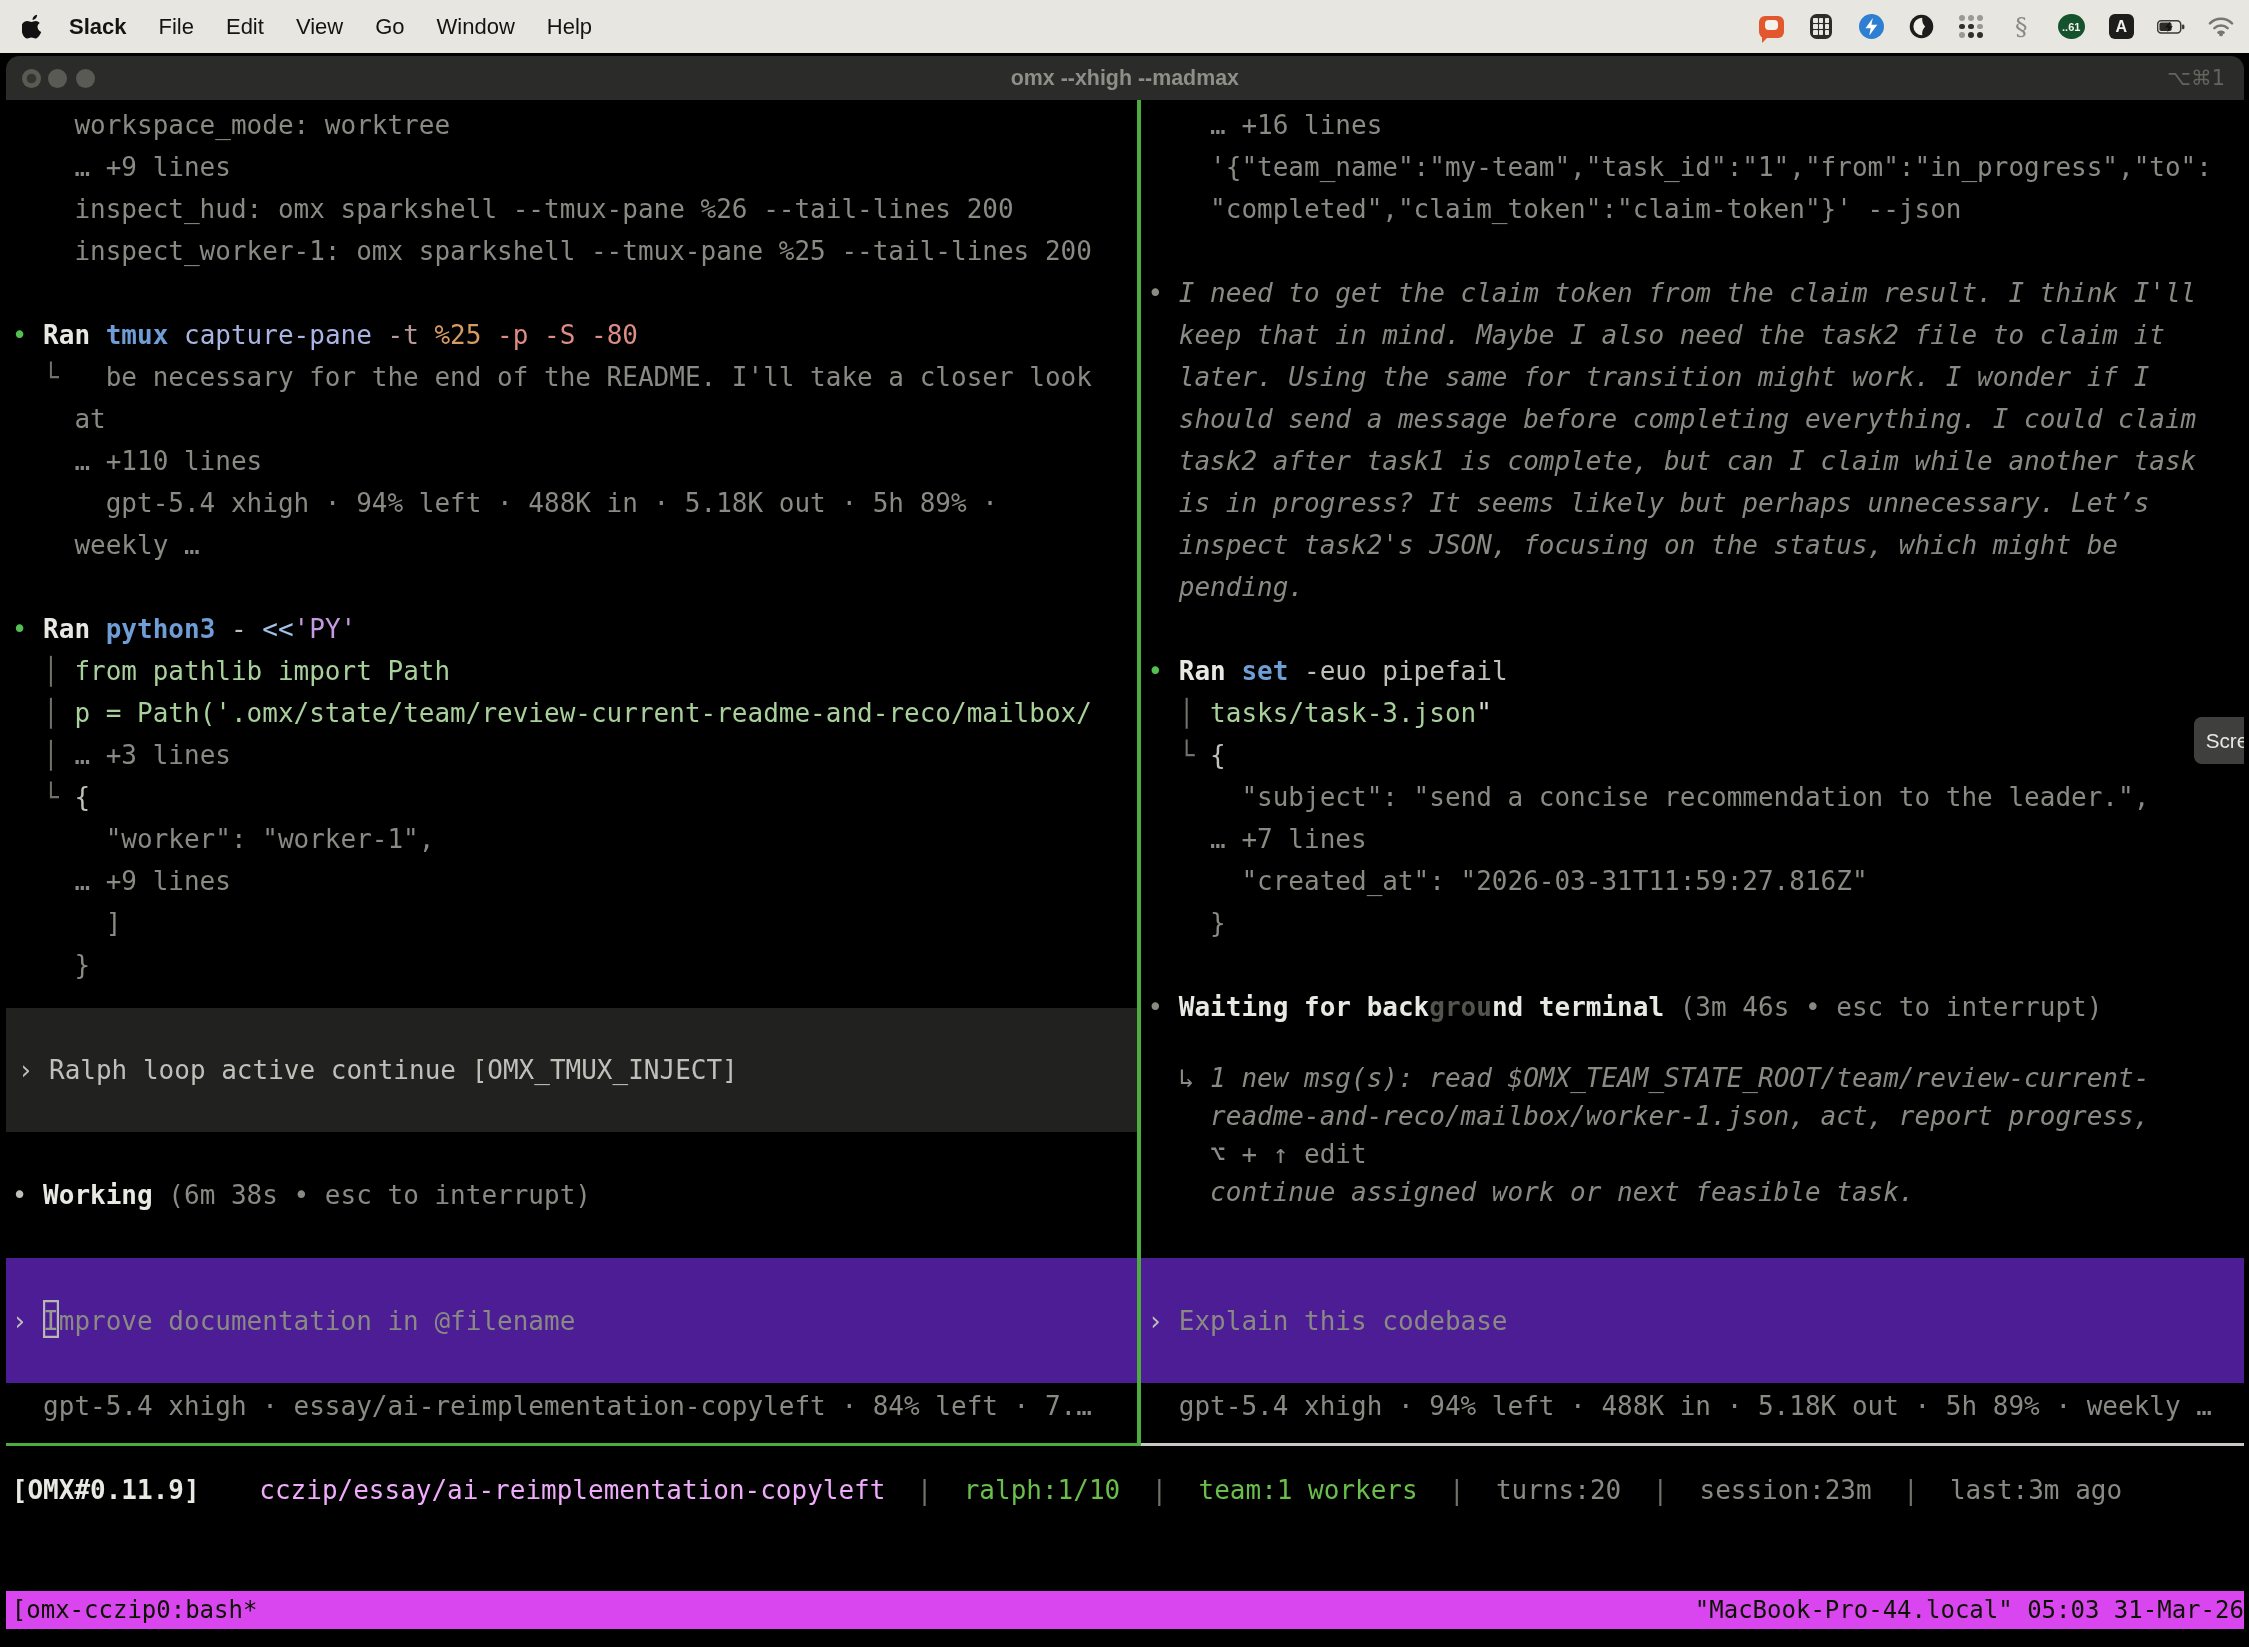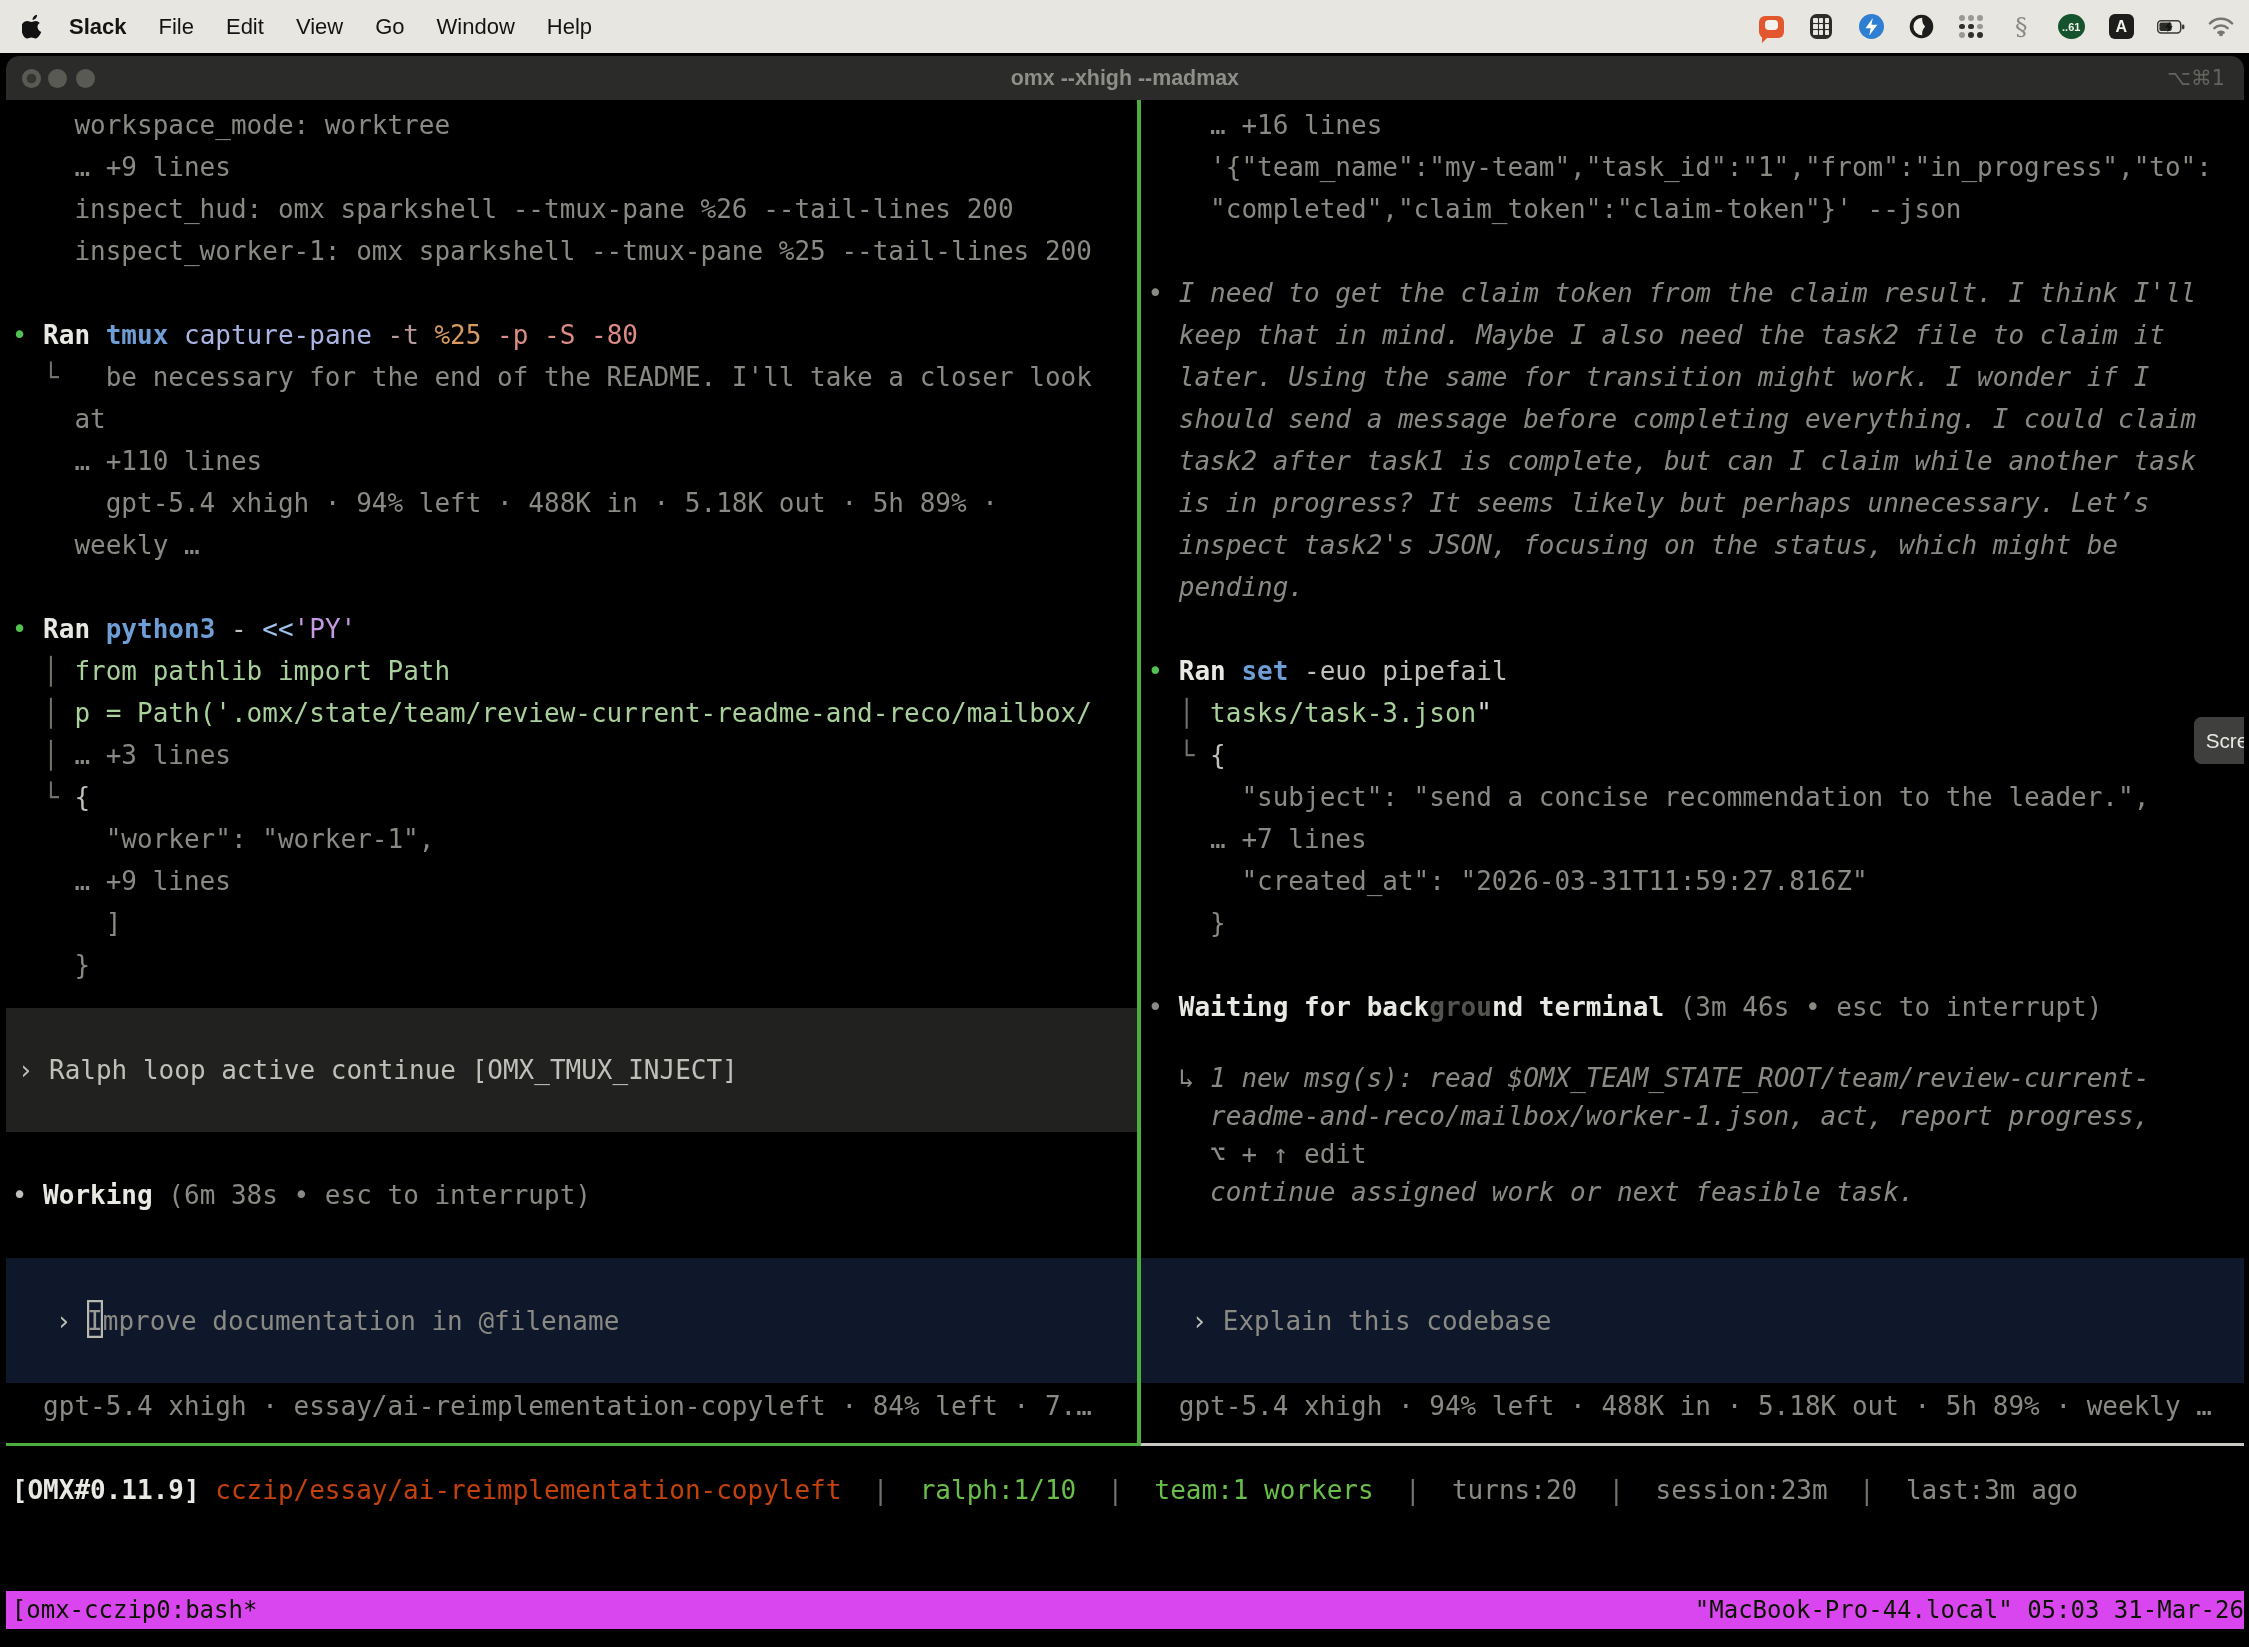--- a/index.html
+++ b/index.html
@@ -41,33 +41,33 @@
   .pane .flow{padding:4.4px 0 0 5.9px;}
   .pane-right .flow{padding-left:6.6px;}
   .vdivider{position:absolute;left:1131px;top:44px;width:4.4px;height:1346px;background:#4aad3d;}
   .hborder-l{position:absolute;left:0;top:1387px;width:1135px;height:3px;background:#4aad3d;}
   .hborder-r{position:absolute;left:1135px;top:1387px;width:1103px;height:3px;background:#c8c8c2;}
   .line{white-space:pre;height:42px;}
   .line.it{font-style:italic;}
   .line.tight{height:38px;line-height:38px;}
   .line.tfirst{margin-top:-11.8px;}
   .line.band{background:#212120;margin:21.4px 0 0 -5.9px;padding:41px 0 41px 11.8px;height:42px;}
-  .inputband{position:absolute;left:0;right:0;top:1158px;height:125px;background:#0f172a;display:flex;align-items:center;padding-left:44px;}
+  .inputband{position:absolute;left:0;right:0;top:1158px;height:125px;background:#4c1d95;display:flex;align-items:center;}
   .inputband .line{padding-left:5.9px;}
   .pane-right .inputband .line{padding-left:6.6px;}
   .panestatus{position:absolute;left:5.9px;top:1285px;}
   .pane-right .panestatus{left:6.6px;}
   
   .s-d{color:#8a8a84;} .s-gut{color:#72726c;} .s-li{color:#c0c0ba;}
   .s-w{color:#e9e9e4;font-weight:bold;} .s-wn{color:#dcdcd6;}
   .s-sh{color:#54544e;font-weight:bold;}
   .s-bl{color:#6f9ed6;font-weight:bold;} .s-pe{color:#a9b4e2;}
   .s-fp{color:#b99a9a;} .s-or{color:#d69a62;} .s-sa{color:#dd8b85;}
   .s-cy2{color:#9fc2e6;} .s-pu{color:#c59ae2;} .s-g{color:#a8d09b;}
-  .s-r{color:#e05d5d;} .s-tc{color:#c2410c;} .s-gr{color:#53c053;}
+  .s-r{color:#e05d5d;} .s-tc{color:#f0abfc;margin-left:44px;} .s-gr{color:#53c053;}
   .s-grn{color:#6abf4a;}
   .s-cur{color:#9a9a94;box-shadow:0 0 0 2.2px #b8b8b2 inset;display:inline-block;height:38px;margin:-1.5px 0;}
   
   .footer{position:absolute;left:5.9px;top:1413px;font-size:26px;line-height:42px;white-space:pre;}
   .tmuxbar{position:absolute;left:0;top:1535px;width:100%;height:38px;background:#d946ef;color:#0b1403;
     font-size:24px;display:flex;align-items:center;white-space:pre;}
   .tmuxbar .tleft{margin-left:5.9px;}
   .tmuxbar .tright{margin-left:auto;margin-right:0;}
   .tooltip{position:absolute;left:2188px;top:661px;height:47px;background:#3f3f3d;color:#e8e8e3;
     border-radius:7.4px 0 0 7.4px;display:flex;align-items:center;padding-left:11.8px;width:50px;

